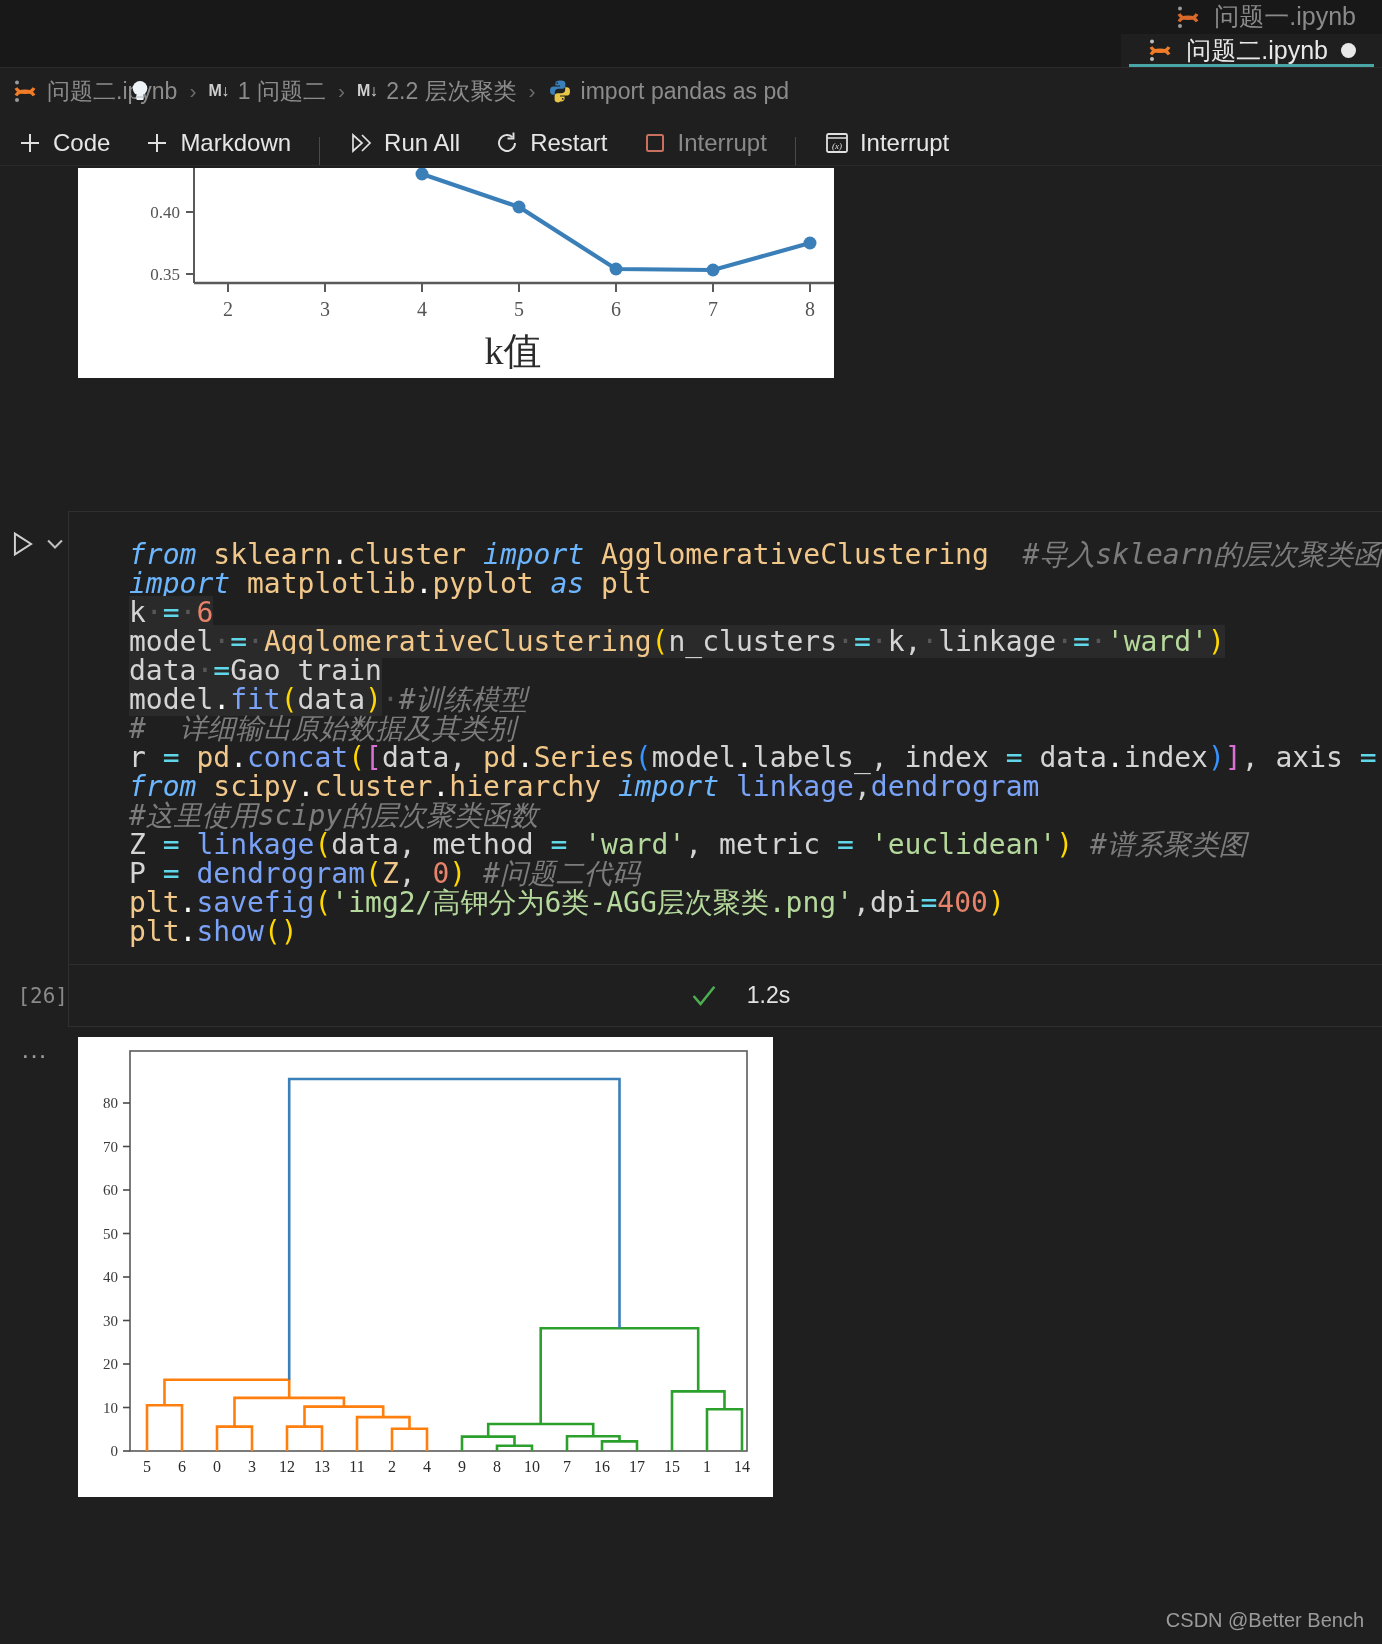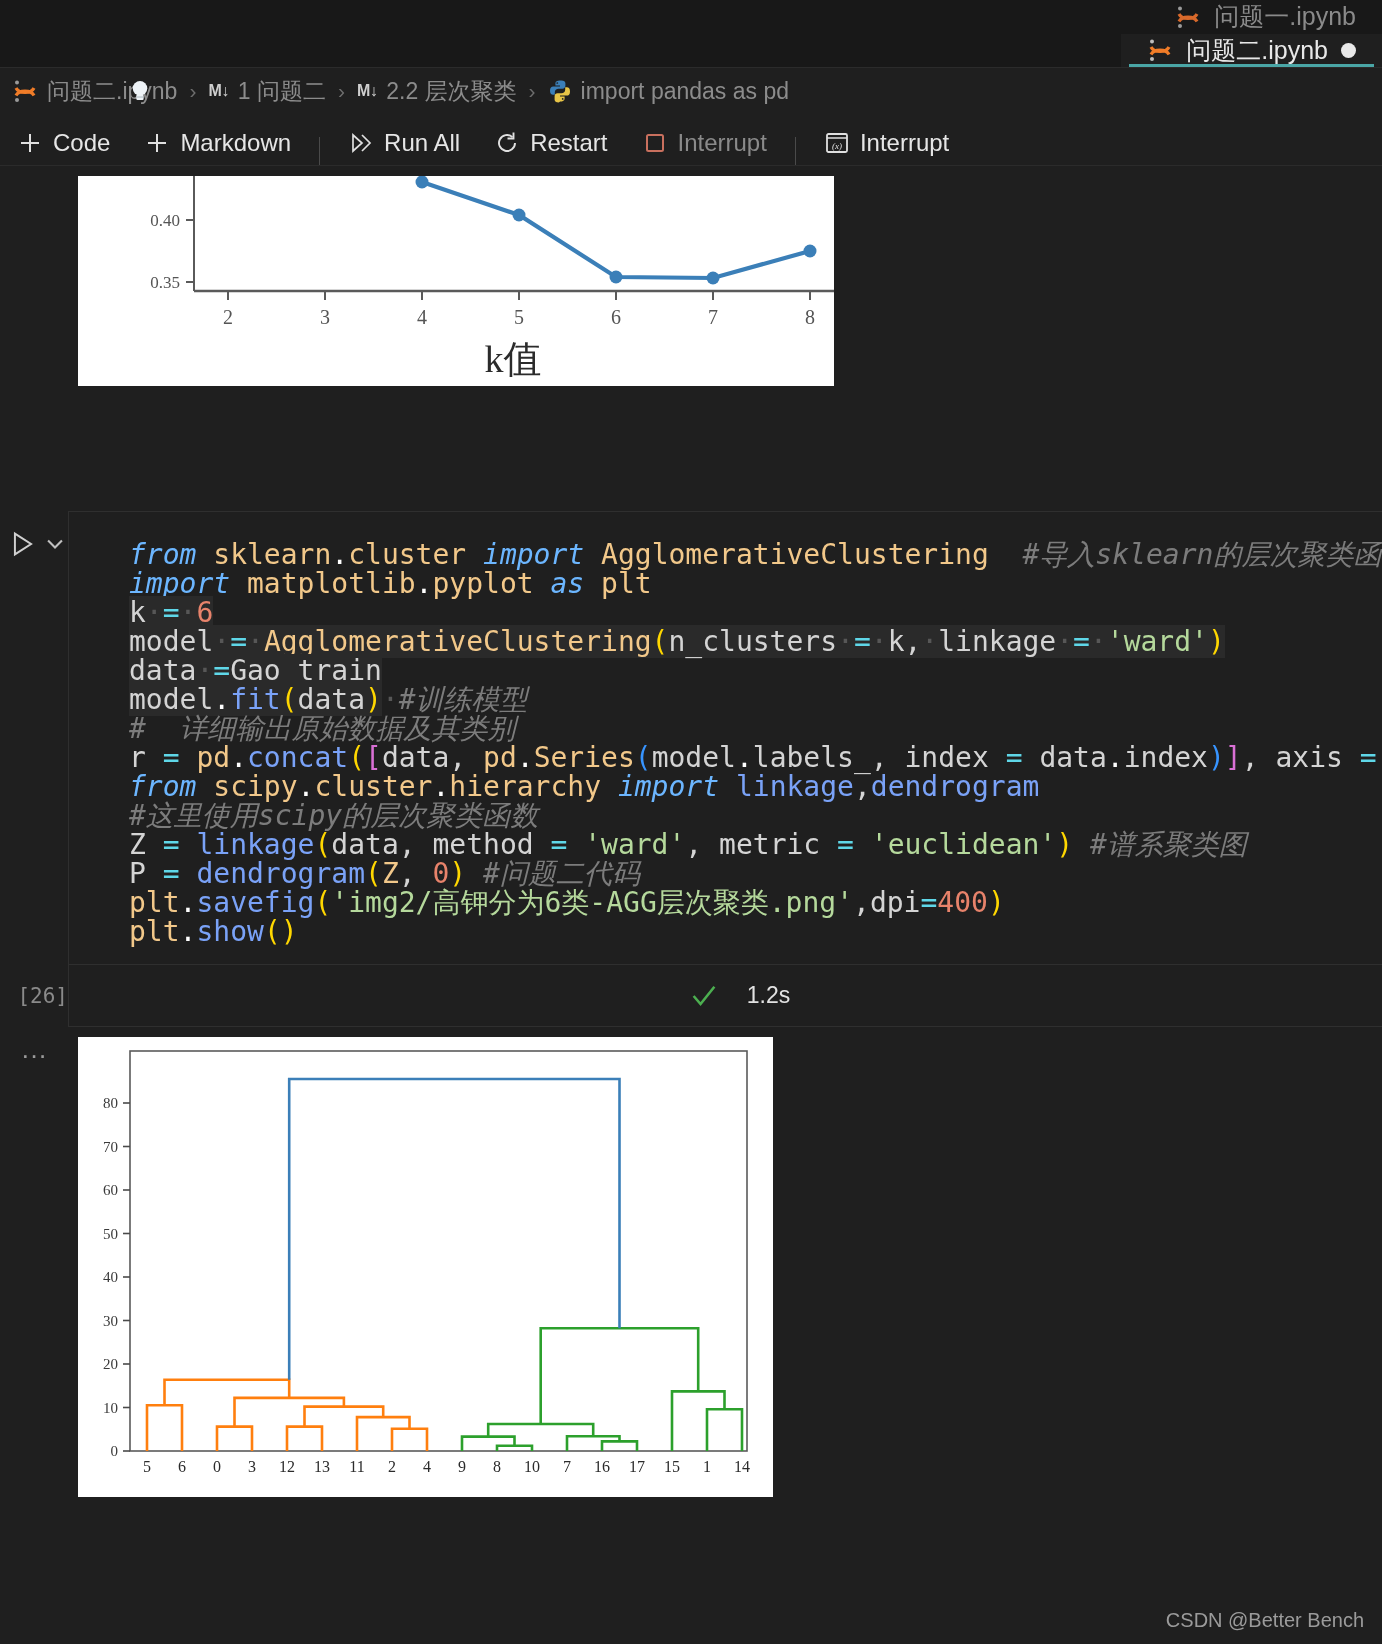--- a/index.html
+++ b/index.html
@@ -63,21 +63,21 @@
   }
   .tb-btn.dim { color: #8a8a8a; }
   .tb-sep { width: 1px; height: 28px; background: #4a4a4a; margin: 0 9px; }
   .gi { width: 26px; height: 26px; flex: 0 0 26px; display:block; }
 
   
   .topchart-wrap {
     position: relative; height: 250px; background: #1f1f1f;
   }
   .topchart {
-    position: absolute; left: 78px; top: 10px;
+    position: absolute; left: 78px; top: 2px;
     width: 756px; height: 210px; background: #ffffff;
     overflow: hidden;
   }
 
   
   .gap { height: 95px; background: #1f1f1f; }
 
   
   .cellrow { display: flex; background: #1f1f1f; }
   .gutter { width: 68px; flex: 0 0 68px; padding-top: 18px; }

